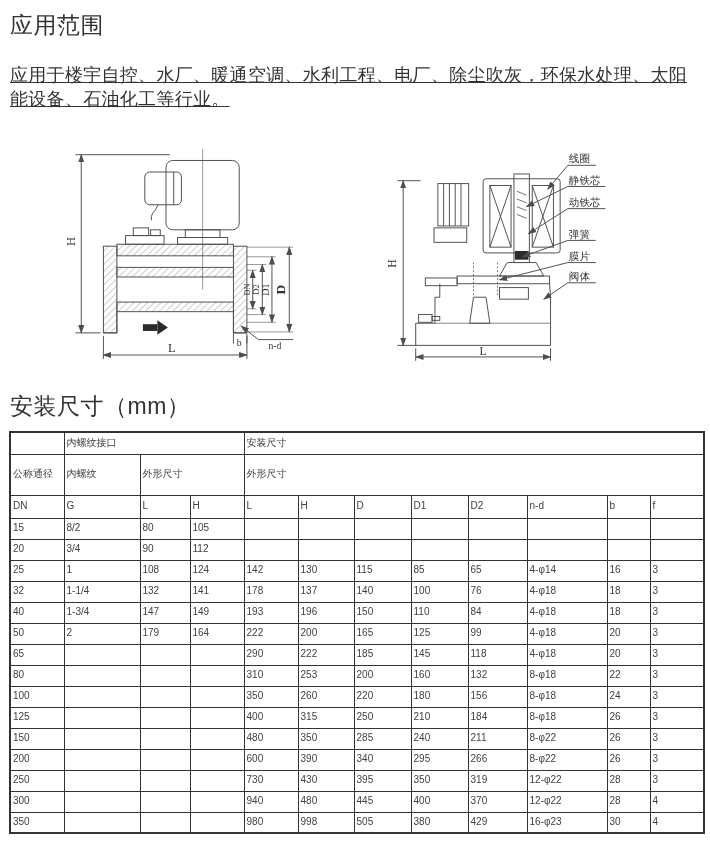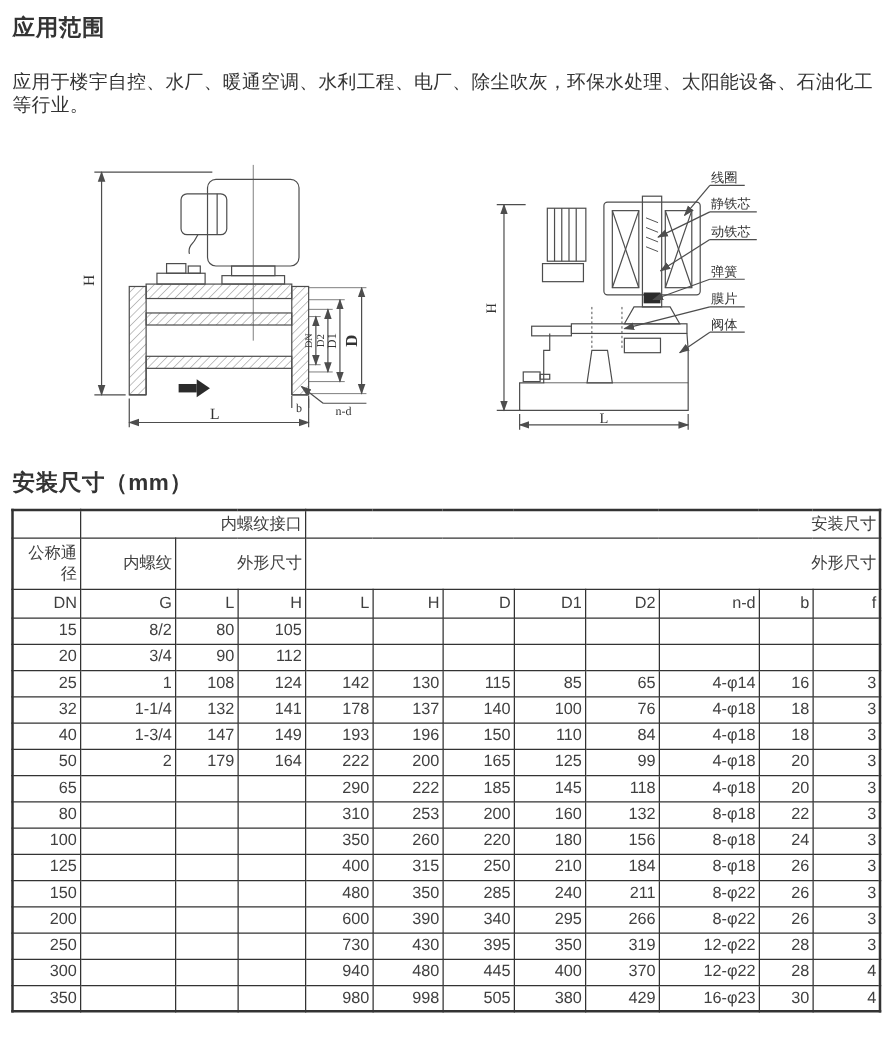--- a/index.html
+++ b/index.html
@@ -4,40 +4,40 @@
 <style>
   * { box-sizing: border-box; margin: 0; padding: 0; }
   html,body { background:#ffffff; }
   body {
     width:710px; height:843px;
     font-family:"Liberation Sans","DejaVu Sans",sans-serif;
     color:#333333; overflow:hidden; position:relative;
   }
   .page { padding:8px 10px 0 10px; }
   h2.sec-title {
-    font-size:18px; font-weight:700; color:#333333;
+    font-size:23px; font-weight:400; color:#333333;
     letter-spacing:0.5px; margin-top:2px;
   }
   p.app-text {
-    font-size:15px; color:#333333; margin-top:22px; letter-spacing:0.3px;
+    font-size:18px; color:#333333; margin-top:22px; letter-spacing:0.3px;text-decoration:underline;
   }
   .diagrams {
     margin-top:20px; height:244px; display:flex;
     justify-content:flex-start; align-items:flex-start;
   }
   .diag-left { margin-left:52px; }
   .diag-right { margin-left:12px; }
   svg { display:block; }
   svg text { fill:#333333; font-family:"Liberation Serif","DejaVu Serif",serif; }
   svg .cjk { font-family:"Liberation Sans","DejaVu Sans",sans-serif; }
   h2.dim-title { margin-top:16px; margin-bottom:9px; }
   table.dims {
     border-collapse:collapse; table-layout:fixed; width:694px;
     margin-left:-1px;
-    font-size:13px; color:#404040; text-align:right;
+    font-size:10px; color:#404040; text-align:left;
   }
   table.dims td {
     border:1px solid #333333; height:21px; padding:0 2px;
     overflow:hidden; word-break:break-all; line-height:1.25;
   }
   table.dims { border:2px solid #333333; }
   table.dims tr.grp td { height:22px; }
   table.dims tr.sub td { height:41px; }
   table.dims tr.colh td { height:23px; }
 </style>

